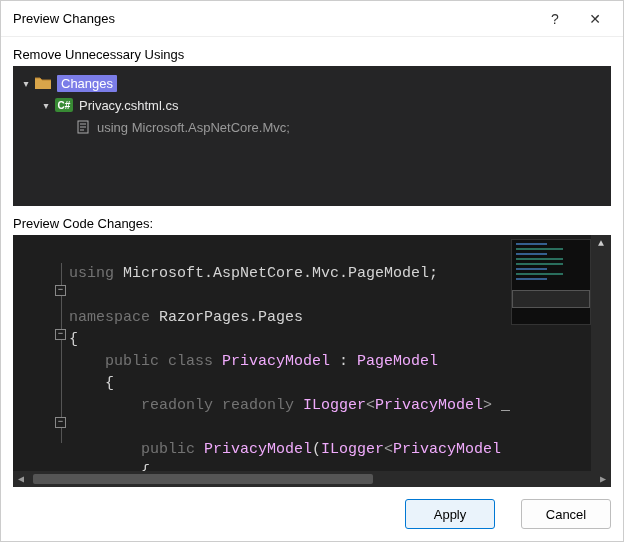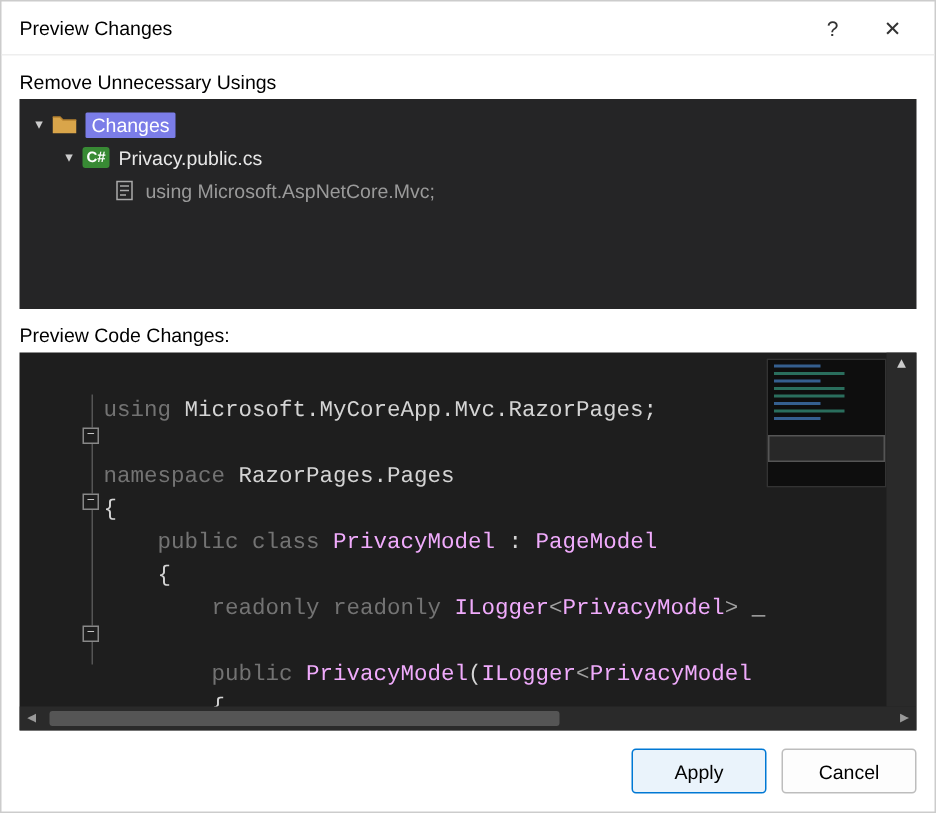--- a/index.html
+++ b/index.html
@@ -99,21 +99,21 @@
   .vscroll .arrow { height: 16px; display:flex; align-items:center; justify-content:center; color:#ccc; font-size:10px;}
   .hscroll {
     position: absolute; left: 0; right: 0; bottom: 0; height: 16px;
     background: #2a2a2a; display: flex; align-items: center;
   }
   .hscroll .arrow { width: 16px; text-align:center; color:#999; font-size:10px;}
   .hscroll .track { flex: 1; position: relative; height: 12px; }
   .hscroll .thumb { position:absolute; left: 4px; width: 60%; height: 10px; top:1px; background: #555; border-radius: 2px;}
   .status { position: absolute; right: 22px; bottom: 0; height: 16px; display:flex; align-items:center; gap:14px; padding: 0 8px; background:#2a2a2a; color:#ddd; font-size:12px; font-family:"Segoe UI";}
   .buttons {
-    display: flex; justify-content: flex-end; gap: 10px;
+    display: flex; justify-content: flex-end; gap: 26px;
     padding: 12px;
     margin-left: 31px;
   }
   .btn {
     min-width: 90px; height: 30px;
     border: 1px solid #bdbdbd; background: #fdfdfd;
     font-size: 13px; color: #000;
     border-radius: 3px;
     padding: 0 14px;
   }
@@ -139,21 +139,21 @@
         <svg viewBox="0 0 16 12">
             <path d="M0 1h5l2 2h9v9H0z" fill="#d9a54a"></path>
             <path d="M0 1h5l2 2h9" stroke="#b5812f" fill="none"></path>
           </svg>
       </span>
       <span class="sel">Changes</span>
     </div>
     <div class="tree-row indent1">
       <span class="tw">▾</span>
       <span class="cs-icon">C#</span>
-      <span class="tree-label">Privacy.public.cs</span>
+      <span class="tree-label">Privacy.cshtml.cs</span>
     </div>
     <div class="tree-row indent2">
       <span class="doc-icon">
         <svg width="14" height="14" viewBox="0 0 14 14">
             <rect x="2" y="1" width="10" height="12" fill="none" stroke="#aaa"></rect>
             <line x1="4" y1="4" x2="10" y2="4" stroke="#aaa"></line>
             <line x1="4" y1="7" x2="10" y2="7" stroke="#aaa"></line>
             <line x1="4" y1="10" x2="8" y2="10" stroke="#aaa"></line>
           </svg>
       </span>
@@ -166,21 +166,21 @@
 
     <div class="code-area">
 
       <div class="guide" style="left:48px; top:28px; height:180px;"></div>
 
       <span class="outline-btn" style="left:42px; top:50px;">−</span>
       <span class="outline-btn" style="left:42px; top:94px;">−</span>
       <span class="outline-btn" style="left:42px; top:182px;">−</span>
 
       <div class="code-lines">
-<span style="padding-left:40px"></span><span class="tok-kw">using</span><span class="tok-pl"> Microsoft.MyCoreApp.Mvc.RazorPages;</span>
+<span style="padding-left:40px"></span><span class="tok-kw">using</span><span class="tok-pl"> Microsoft.AspNetCore.Mvc.PageModel;</span>
 
 <span style="padding-left:40px"></span><span class="tok-kw">namespace</span><span class="tok-pl"> RazorPages.Pages</span>
 <span style="padding-left:40px"></span><span class="tok-punc">{</span>
 <span style="padding-left:76px"></span><span class="tok-kw">public</span><span class="tok-kw"> class</span><span class="tok-type"> PrivacyModel</span><span class="tok-pl"> : </span><span class="tok-type">PageModel</span>
 <span style="padding-left:76px"></span><span class="tok-punc">{</span>
 <span style="padding-left:112px"></span><span class="tok-kw">readonly</span><span class="tok-kw"> readonly</span><span class="tok-type"> ILogger</span><span class="tok-ang">&lt;</span><span class="tok-type">PrivacyModel</span><span class="tok-ang">&gt;</span><span class="tok-pl"> _</span>
 
 <span style="padding-left:112px"></span><span class="tok-kw">public</span><span class="tok-type"> PrivacyModel</span><span class="tok-pl">(</span><span class="tok-type">ILogger</span><span class="tok-ang">&lt;</span><span class="tok-type">PrivacyModel</span>
 <span style="padding-left:112px"></span><span class="tok-punc">{</span>
       </div>

